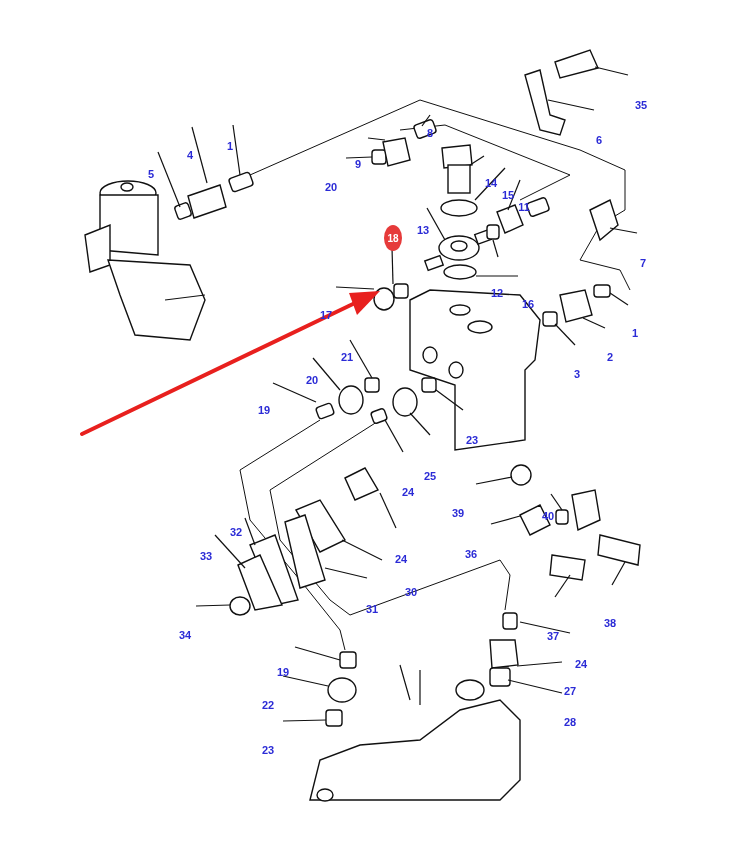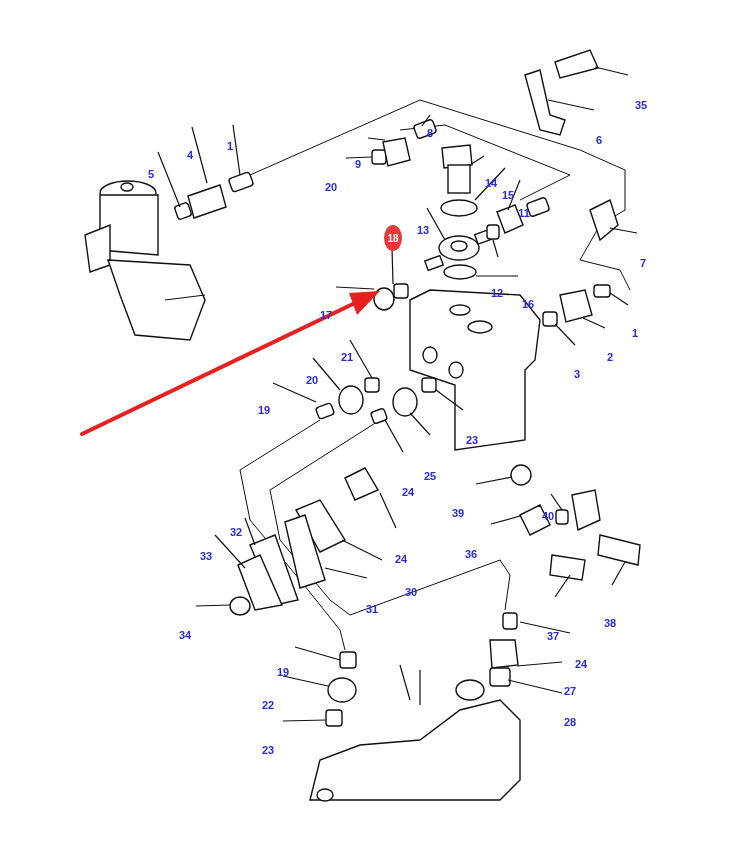--- a/index.html
+++ b/index.html
@@ -253,21 +253,21 @@
   <span class="lbl" style="left:190px;top:126px">4</span>
   <span class="lbl" style="left:151px;top:145px">5</span>
   <span class="lbl" style="left:430px;top:104px">8</span>
   <span class="lbl" style="left:358px;top:135px">9</span>
   <span class="lbl" style="left:331px;top:158px">20</span>
   <span class="lbl" style="left:641px;top:76px">35</span>
   <span class="lbl" style="left:599px;top:111px">6</span>
   <span class="lbl" style="left:491px;top:154px">14</span>
   <span class="lbl" style="left:508px;top:166px">15</span>
   <span class="lbl" style="left:423px;top:201px">13</span>
-  <span class="lbl" style="left:524px;top:184px">11</span>
+  <span class="lbl" style="left:524px;top:178px">11</span>
   <span class="lbl" style="left:643px;top:234px">7</span>
   <span class="lbl" style="left:497px;top:264px">12</span>
   <span class="lbl" style="left:528px;top:275px">16</span>
   <span class="lbl" style="left:326px;top:286px">17</span>
   <span class="lbl" style="left:635px;top:304px">1</span>
   <span class="lbl" style="left:610px;top:328px">2</span>
   <span class="lbl" style="left:577px;top:345px">3</span>
   <span class="lbl" style="left:347px;top:328px">21</span>
   <span class="lbl" style="left:312px;top:351px">20</span>
   <span class="lbl" style="left:264px;top:381px">19</span>

